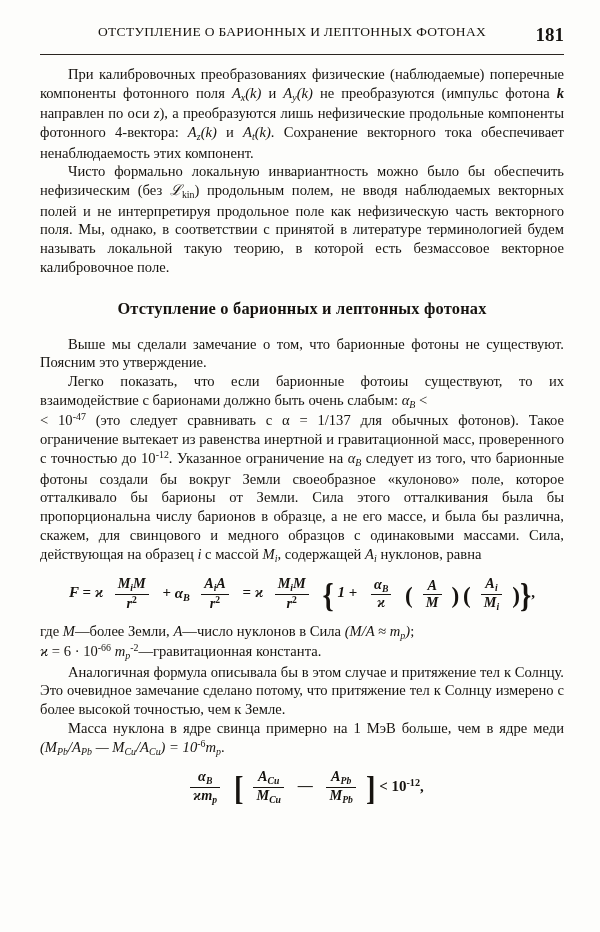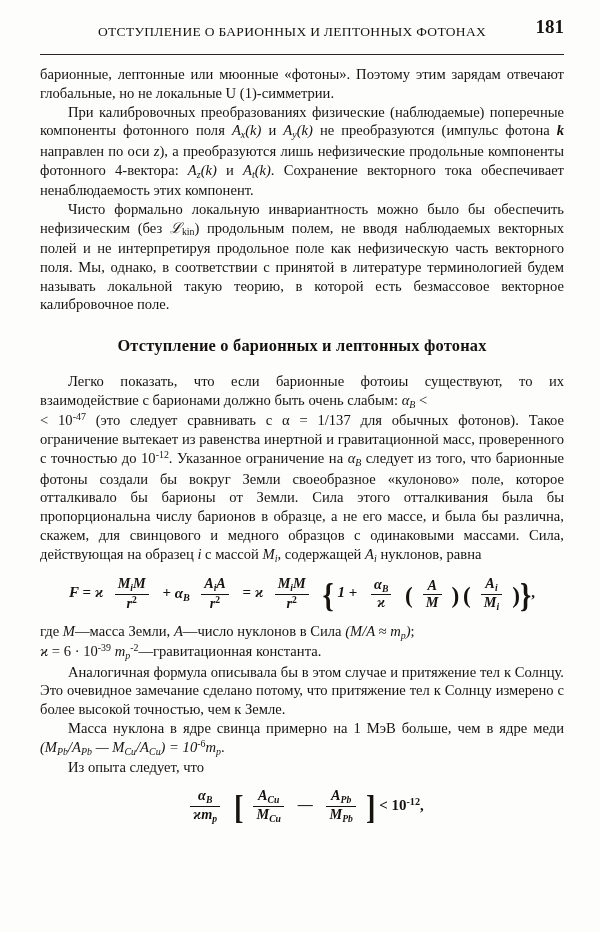--- a/index.html
+++ b/index.html
@@ -32,21 +32,21 @@
     font-variant: small-caps;
     font-size: 13.5px;
     letter-spacing: 0.3px;
     color: #17140f;
     text-align: center;
     padding-right: 20px;
   }
   .folio {
     position: absolute;
     right: 0;
-    bottom: 12px;
+    bottom: 4px;
     font-size: 19px;
     font-weight: bold;
   }
   .rule {
     border: none;
     border-top: 1px solid #2a2520;
     margin: 4px 0 10px 0;
   }
   p.body {
     margin: 0;
@@ -128,47 +128,46 @@
 <body>
 
 <div class="page">
 
   <div class="runhead">
     <div class="runhead-title">ОТСТУПЛЕНИЕ О БАРИОННЫХ И ЛЕПТОННЫХ ФОТОНАХ</div>
     <div class="folio">181</div>
   </div>
   <hr class="rule">
 
-  <p class="body"><span>барионные, лептонные или мюонные «фотоны». Поэтому этим зарядам отвечают глобальные, но не локальные U (1)-симметрии.</span></p>
 
   <p class="body indent"><span>При калибровочных преобразованиях физические (наблюдаемые) поперечные компоненты фотонного поля </span><i class="mi">A<span class="sub">x</span>(k)</i> и <i class="mi">A<span class="sub">y</span>(k)</i><span> не преобразуются (импульс фотона </span><b><i class="mi">k</i></b><span> направлен по оси </span><i class="mi">z</i><span>), а преобразуются лишь нефизические продольные компоненты фотонного 4-вектора: </span><i class="mi">A<span class="sub">z</span>(k)</i> и <i class="mi">A<span class="sub">t</span>(k)</i><span>. Сохранение векторного тока обеспечивает ненаблюдаемость этих компонент.</span></p>
 
   <p class="body indent"><span>Чисто формально локальную инвариантность можно было бы обеспечить нефизическим (без </span><i class="mi">ℒ<span class="subup">kin</span></i><span>) продольным полем, не вводя наблюдаемых векторных полей и не интерпретируя продольное поле как нефизическую часть векторного поля. Мы, однако, в соответствии с принятой в литературе терминологией будем называть локальной такую теорию, в которой есть безмассовое векторное калибровочное поле.</span></p>
 
   <h2 class="sec-head">Отступление о барионных и лептонных фотонах</h2>
 
+  <p class="body indent"><span>Выше мы сделали замечание о том, что барионные фотоны не существуют. Поясним это утверждение.</span></p>
 
   <p class="body indent"><span>Легко показать, что если барионные фотоиы существуют, то их взаимодействие с барионами должно быть очень слабым: </span><i class="mi">α<span class="sub">B</span></i> &lt;<br>&lt; 10<span class="sup">-47</span><span> (это следует сравнивать с α = 1/137 для обычных фотонов). Такое ограничение вытекает из равенства инертной и гравитационной масс, проверенного с точностью до </span>10<span class="sup">-12</span><span>. Указанное ограничение на </span><i class="mi">α<span class="sub">B</span></i><span> следует из того, что барионные фотоны создали бы вокруг Земли своеобразное «кулоново» поле, которое отталкивало бы барионы от Земли. Сила этого отталкивания была бы пропорциональна числу барионов в образце, а не его массе, и была бы различна, скажем, для свинцового и медного образцов с одинаковыми массами. Сила, действующая на образец </span><i class="mi">i</i><span> с массой </span><i class="mi">M<span class="sub">i</span></i><span>, содержащей </span><i class="mi">A<span class="sub">i</span></i><span> нуклонов, равна</span></p>
 
   <div class="eq">
     <i class="mi">F</i> <span class="up">=</span> <i class="mi">ϰ</i> <span class="frac"><span class="num"><i class="mi">M<span class="sub">i</span>M</i></span><span class="den"><i class="mi">r</i><span class="sup">2</span></span></span>
     <span class="up">+</span> <i class="mi">α<span class="sub">B</span></i> <span class="frac"><span class="num"><i class="mi">A<span class="sub">i</span>A</i></span><span class="den"><i class="mi">r</i><span class="sup">2</span></span></span>
     <span class="up">=</span> <i class="mi">ϰ</i> <span class="frac"><span class="num"><i class="mi">M<span class="sub">i</span>M</i></span><span class="den"><i class="mi">r</i><span class="sup">2</span></span></span>
     <span class="brk">{</span> 1 <span class="up">+</span> <span class="frac"><span class="num"><i class="mi">α<span class="sub">B</span></i></span><span class="den"><i class="mi">ϰ</i></span></span>
     <span class="big">(</span><span class="frac"><span class="num"><i class="mi">A</i></span><span class="den"><i class="mi">M</i></span></span><span class="big">)</span>
     <span class="big">(</span><span class="frac"><span class="num"><i class="mi">A<span class="sub">i</span></i></span><span class="den"><i class="mi">M<span class="sub">i</span></i></span></span><span class="big">)</span><span class="brk">}</span><span class="up">,</span>
   </div>
 
-  <p class="body"><span>где </span><i class="mi">M</i><span>—масса Земли, </span><i class="mi">A</i><span>—число нуклонов в Сила </span><i class="mi">(M/A ≈ m<span class="sub">p</span>)</i><span>;</span><br><i class="mi">ϰ</i> = 6 · 10<span class="sup">-39</span> <i class="mi">m<span class="sub">p</span></i><span class="sup">-2</span><span>—гравитационная константа.</span></p>
+  <p class="body"><span>где </span><i class="mi">M</i><span>—более Земли, </span><i class="mi">A</i><span>—число нуклонов в Сила </span><i class="mi">(M/A ≈ m<span class="sub">p</span>)</i><span>;</span><br><i class="mi">ϰ</i> = 6 · 10<span class="sup">-66</span> <i class="mi">m<span class="sub">p</span></i><span class="sup">-2</span><span>—гравитационная константа.</span></p>
 
   <p class="body indent"><span>Аналогичная формула описывала бы в этом случае и притяжение тел к Солнцу. Это очевидное замечание сделано потому, что притяжение тел к Солнцу измерено с более высокой точностью, чем к Земле.</span></p>
 
   <p class="body indent"><span>Масса нуклона в ядре свинца примерно на 1 МэВ больше, чем в ядре меди </span><i class="mi">(M<span class="sub">Pb</span>/A<span class="sub">Pb</span> — M<span class="sub">Cu</span>/A<span class="sub">Cu</span>) = 10<span class="sup">-6</span>m<span class="sub">p</span></i>.</p>
 
-  <p class="body indent"><span>Из опыта следует, что</span></p>
 
   <div class="eq">
     <span class="frac"><span class="num"><i class="mi">α<span class="sub">B</span></i></span><span class="den"><i class="mi">ϰm<span class="sub">p</span></i></span></span>
     <span class="brk">[</span><span class="frac"><span class="num"><i class="mi">A<span class="sub">Cu</span></i></span><span class="den"><i class="mi">M<span class="sub">Cu</span></i></span></span>
     <span class="up">—</span> <span class="frac"><span class="num"><i class="mi">A<span class="sub">Pb</span></i></span><span class="den"><i class="mi">M<span class="sub">Pb</span></i></span></span><span class="brk">]</span>
     <span class="up">&lt; 10<span class="sup">-12</span>,</span>
   </div>
 
 </div>
 

